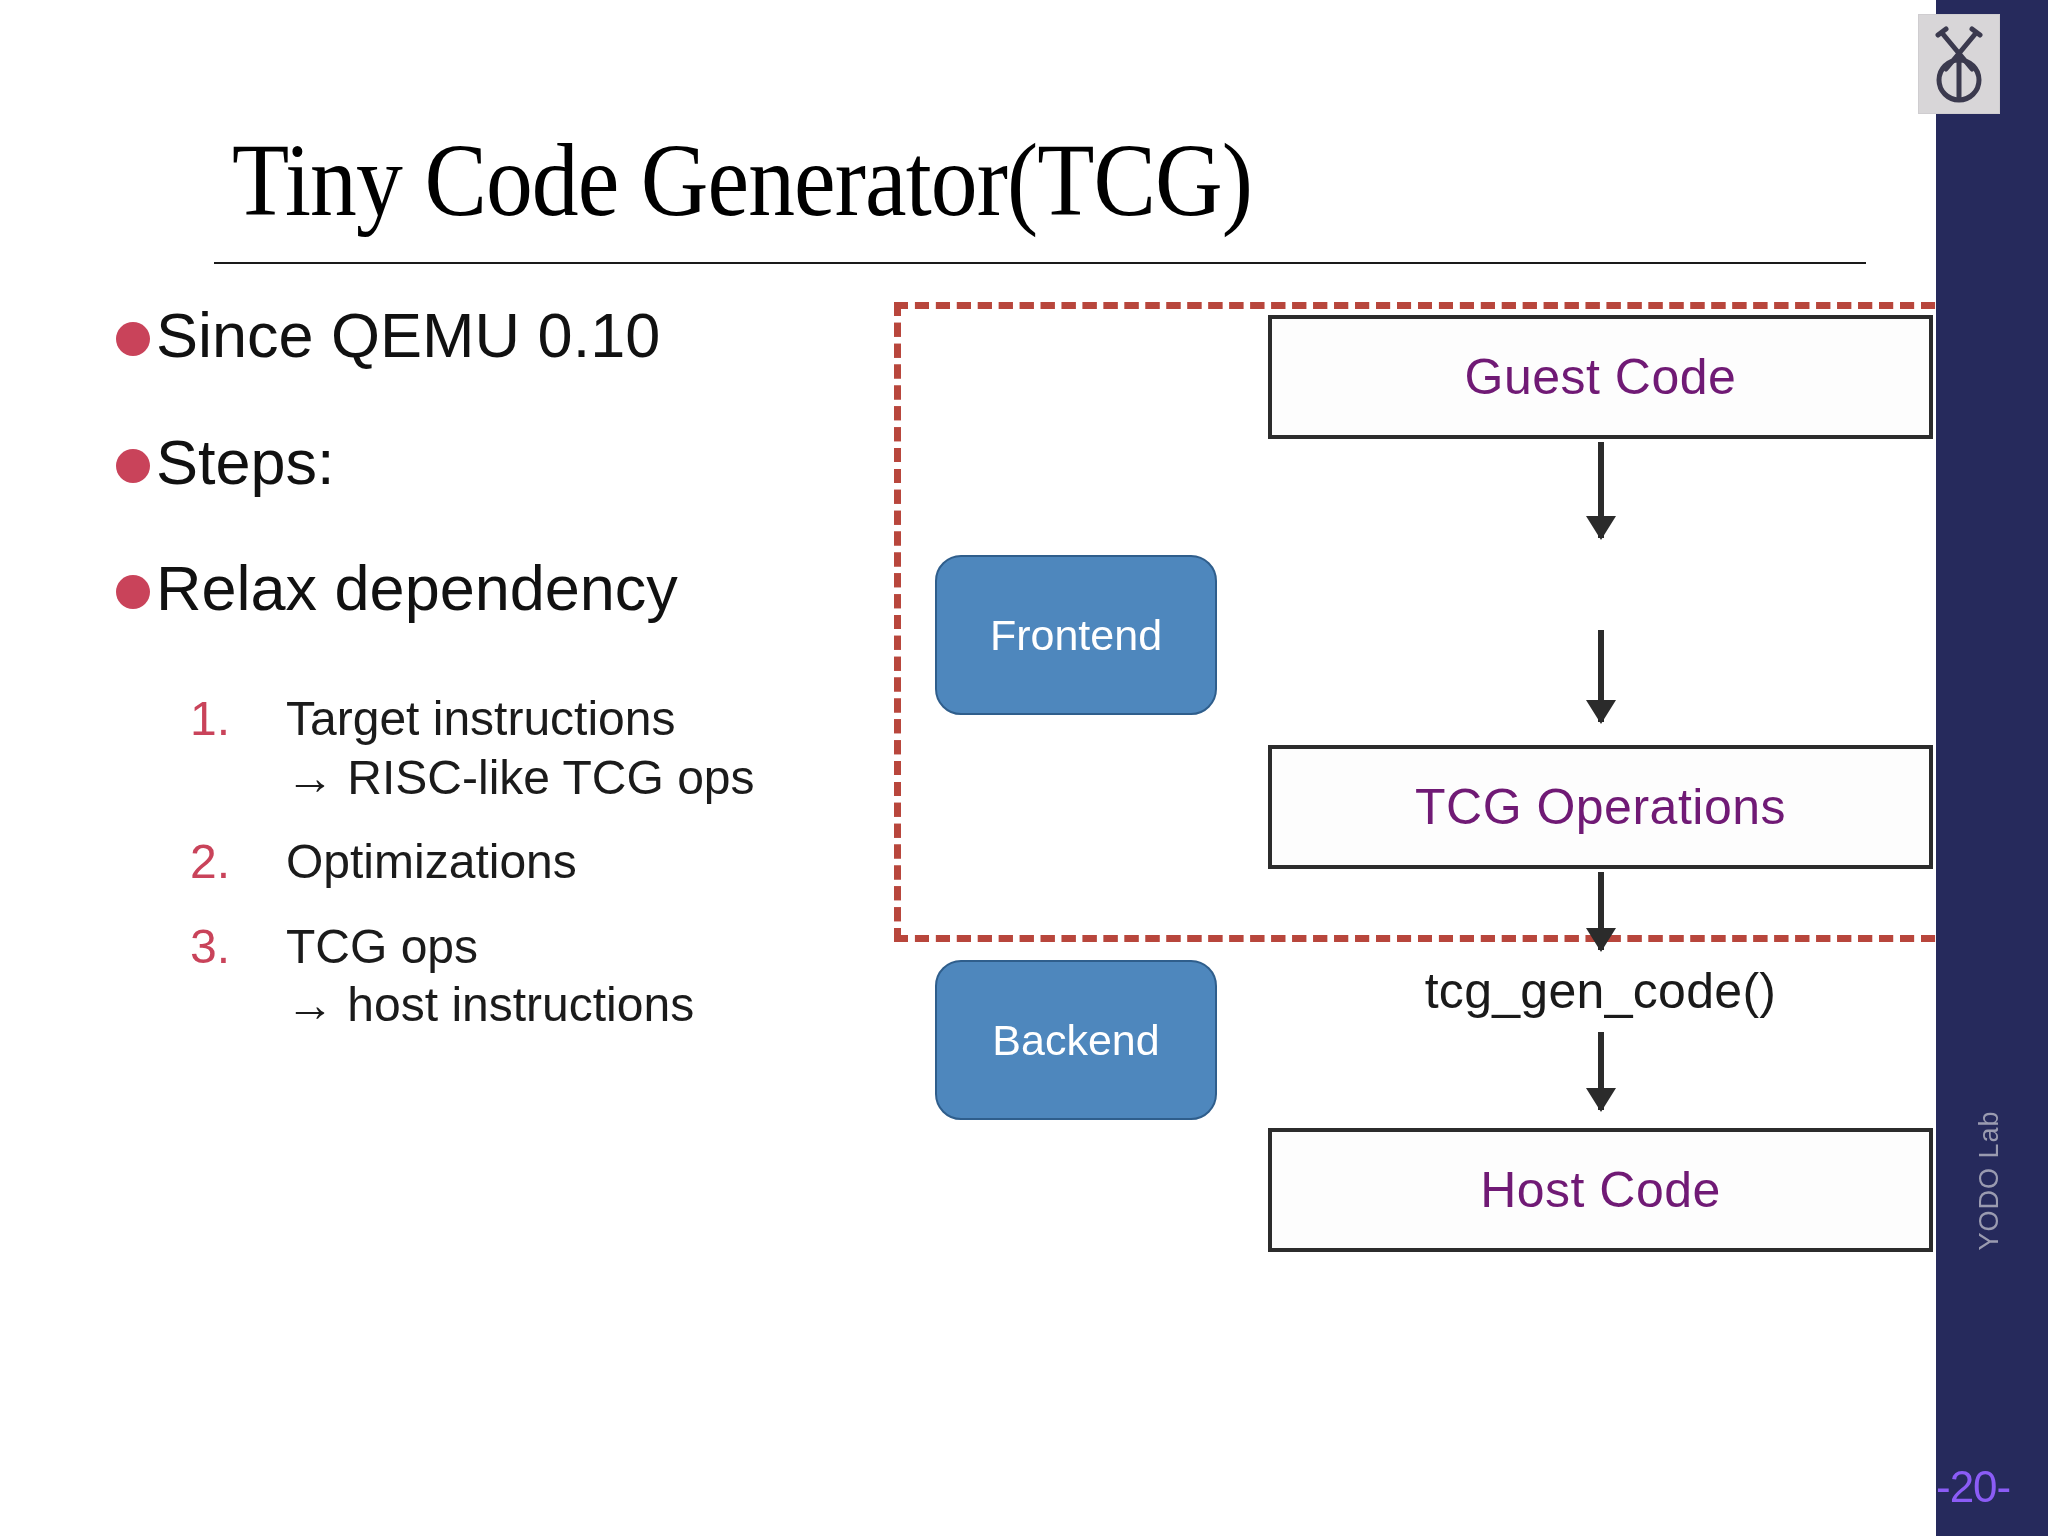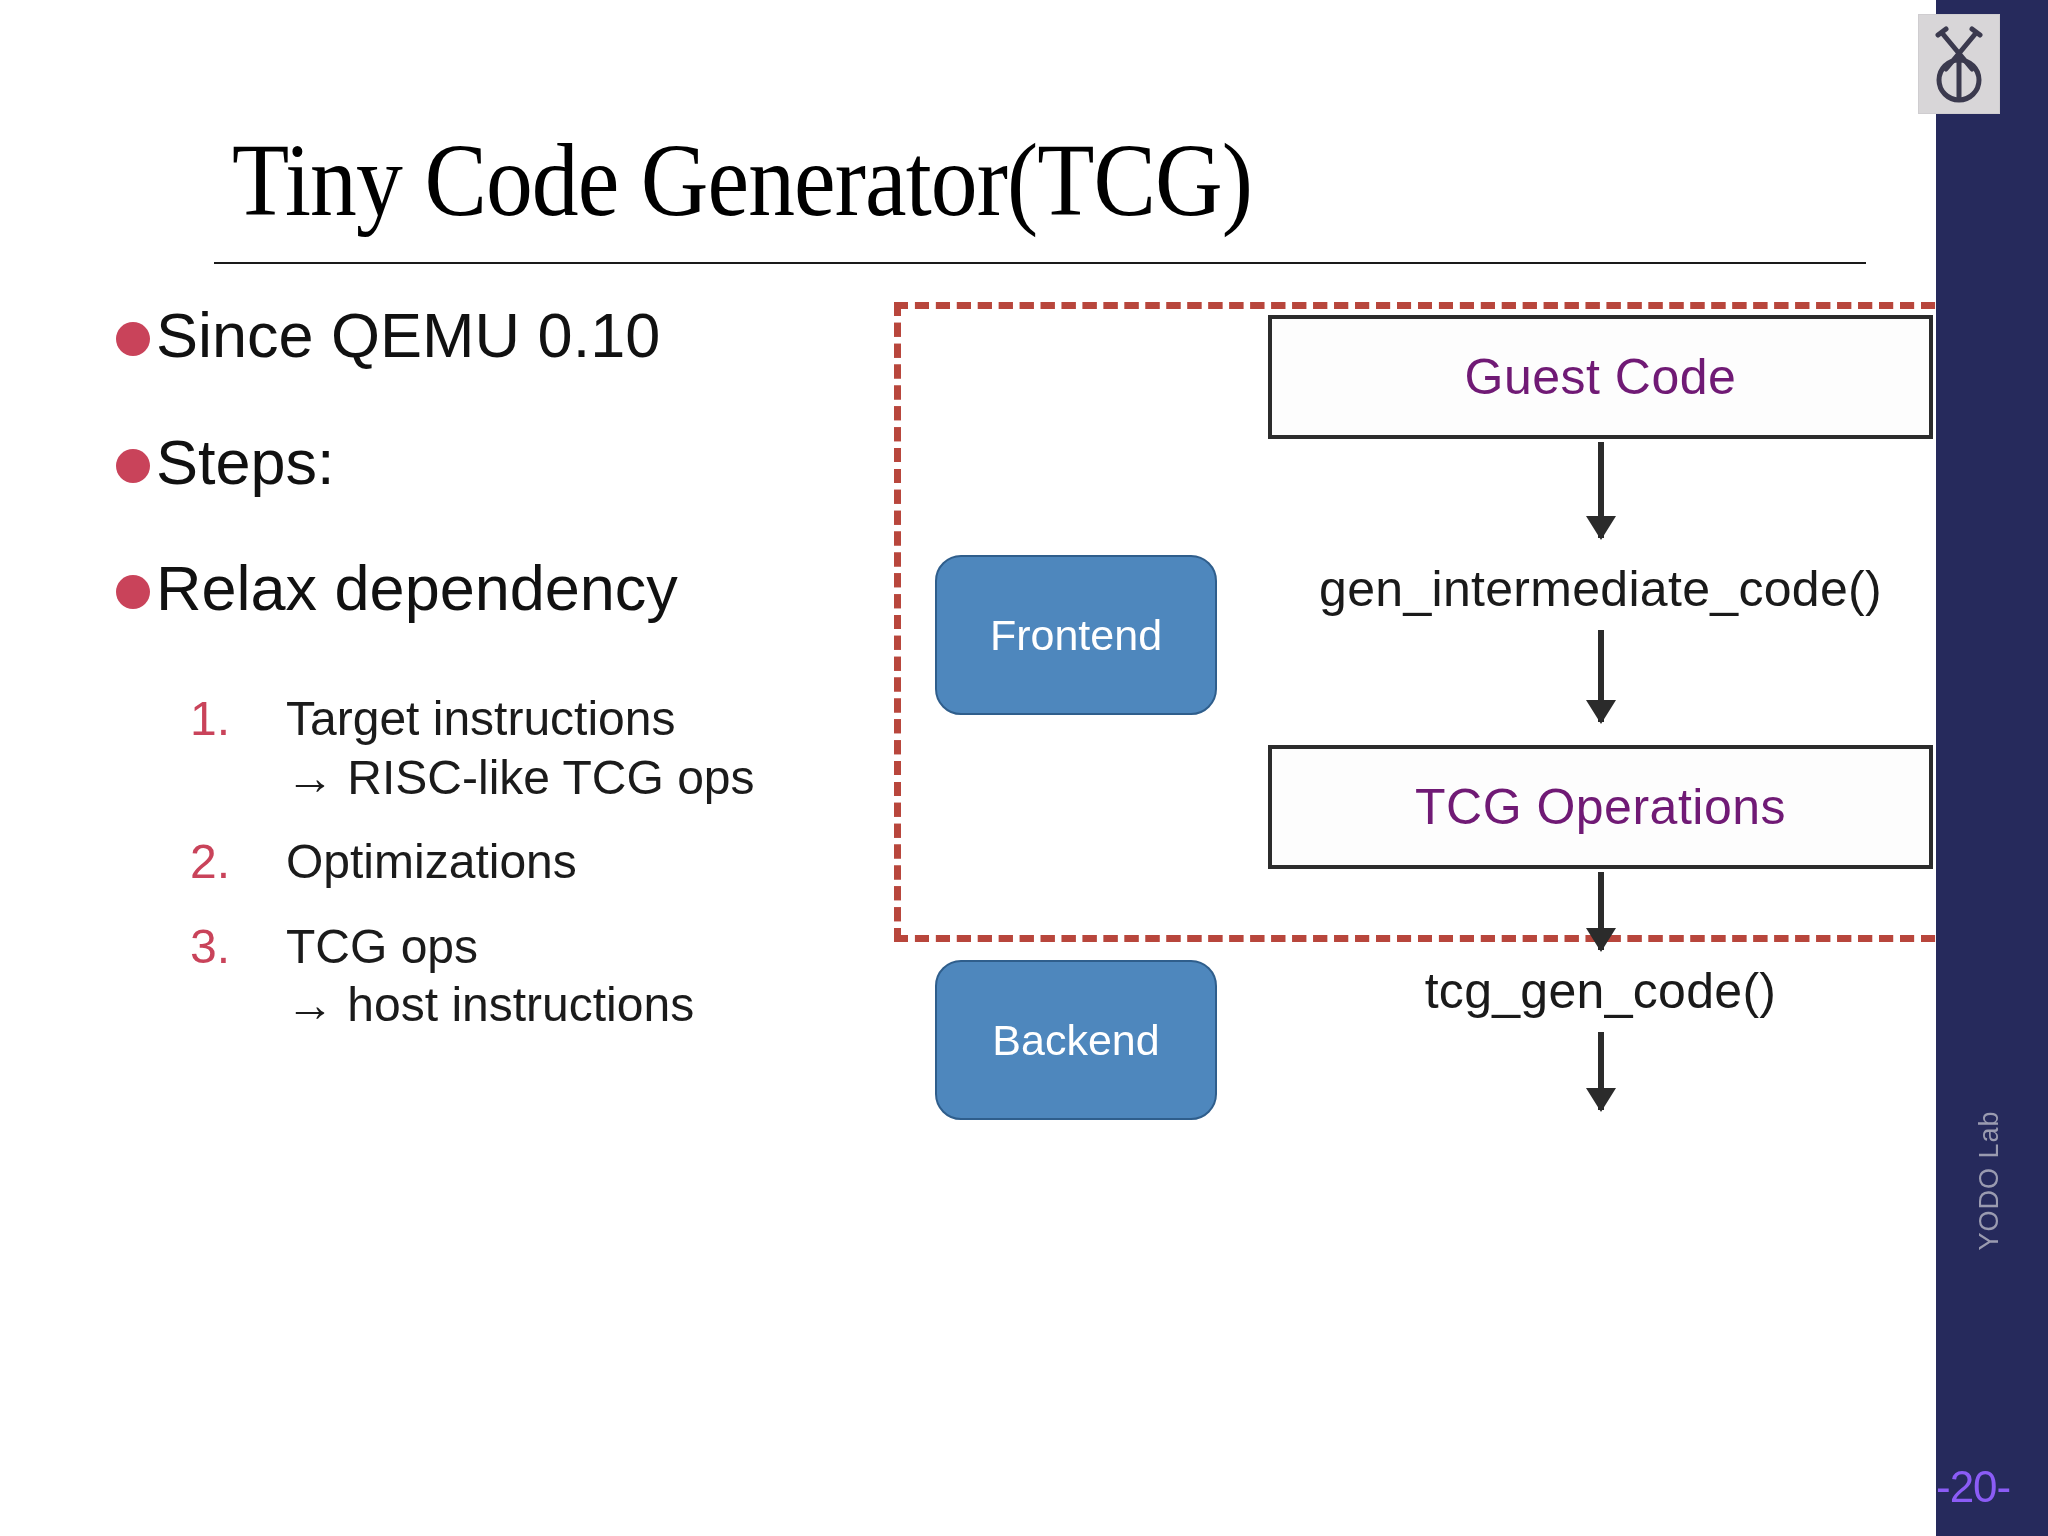--- a/index.html
+++ b/index.html
@@ -273,34 +273,36 @@
     <div class="pillbox pill-backend">
       <span>Backend</span>
     </div>
 
     <div class="flowbox box-guest">
       <span>Guest Code</span>
     </div>
 
     <div class="arrow arr-1"></div>
 
-    <div class="flowlabel lbl-gen">gen_intermediate_code()</div>
 
     <div class="arrow arr-2"></div>
 
     <div class="flowbox box-tcgops">
       <span>TCG Operations</span>
     </div>
 
     <div class="arrow arr-3"></div>
 
     <div class="flowlabel lbl-tcg">tcg_gen_code()</div>
 
     <div class="arrow arr-4"></div>
 
+    <div class="flowbox box-host">
+      <span>Host Code</span>
+    </div>
   </div>
 
   <div class="right-band"></div>
 
   <div class="logo-box">
     <svg class="logo-glyph" viewBox="0 0 62 78">
       <g fill="none" stroke="#3b3a4e" stroke-width="5" stroke-linecap="round">
         <circle cx="31" cy="55" r="20"></circle>
         <line x1="14" y1="8" x2="44" y2="44"></line>
         <line x1="48" y1="8" x2="18" y2="44"></line>

